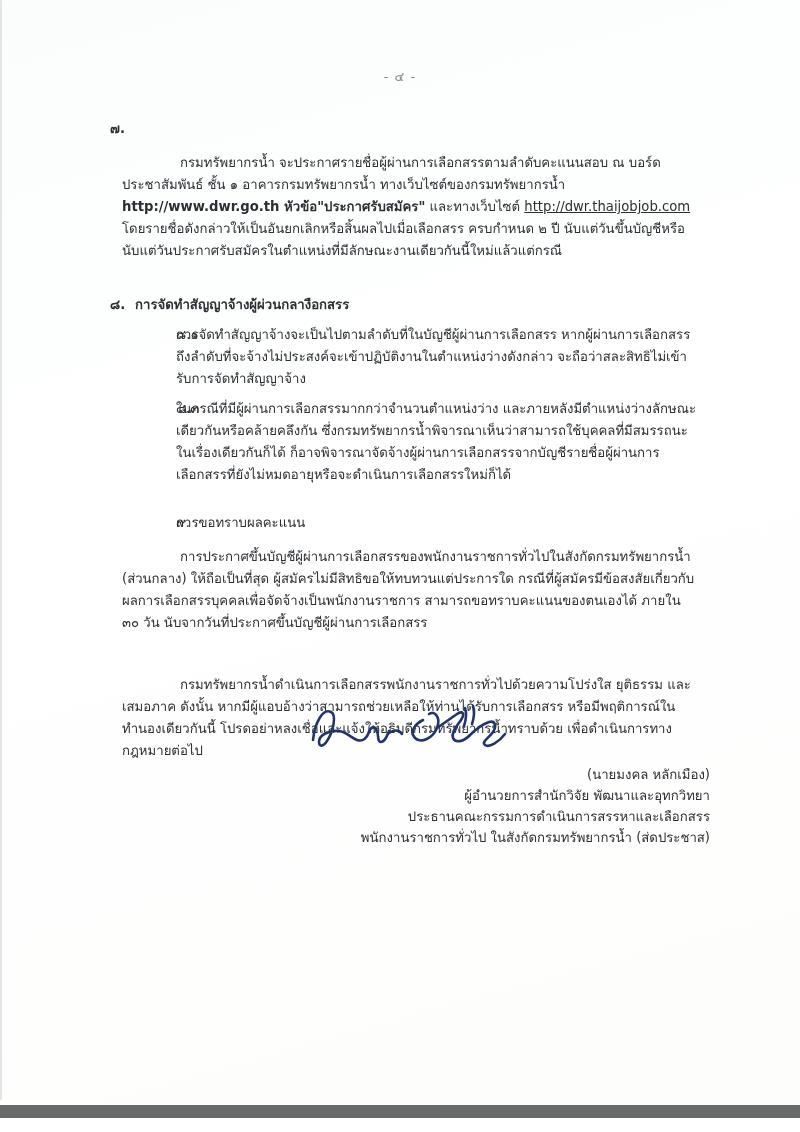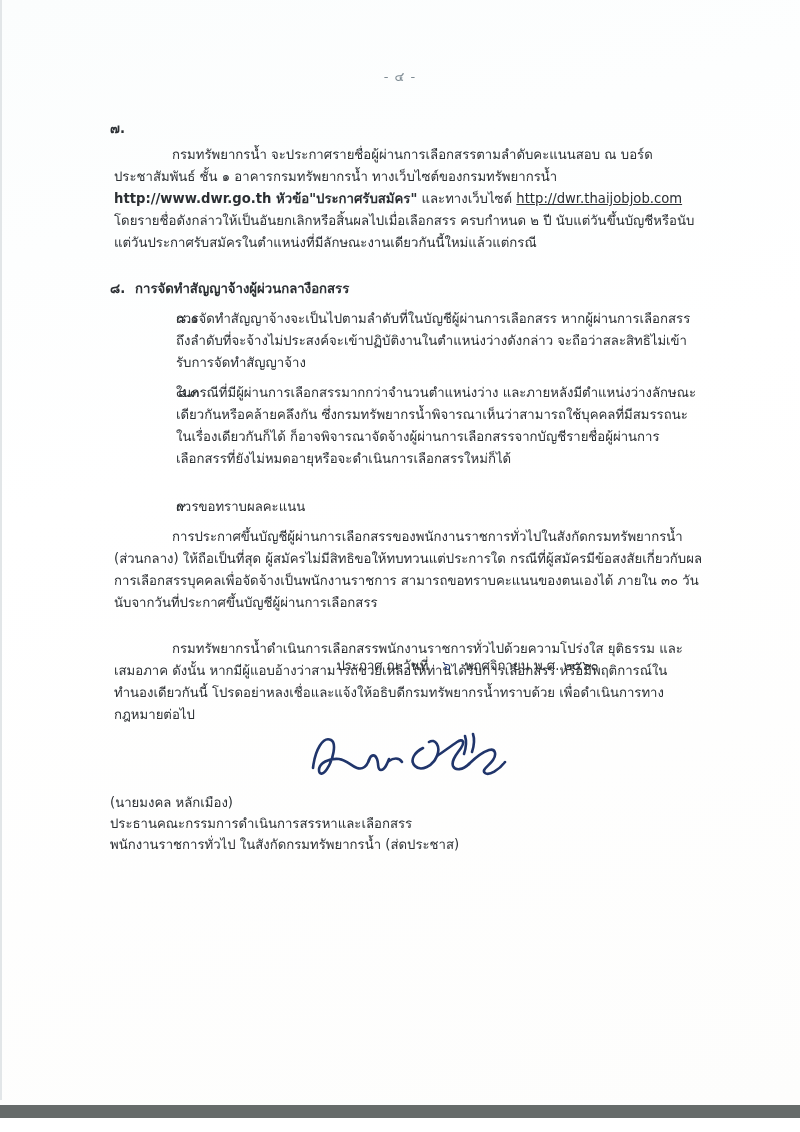--- a/index.html
+++ b/index.html
@@ -81,21 +81,21 @@
     margin-top: 10px;
     margin-bottom: 0px;
     display: flex;
     gap: 9px;
   }
   .heading .num {
     min-width: 16px;
     text-align: left;
   }
   .para {
-    margin: 4px;
+    margin: 12px;
     text-align: left;
   }
   .para.indent {
     text-indent: 58px;
   }
   .sub {
     display: flex;
     gap: 0;
     margin: 8px;
   }
@@ -130,24 +130,24 @@
     box-sizing: border-box;
   }
   .date-line .thai-day {
     display: inline-block;
     padding: 0 14px;
     color: #20356b;
   }
 
   .signature-area {
     position: absolute;
-    top: 728px;
+    top: 700px;
     left: 110px;
     width: 600px;
-    text-align: left;
+    text-align: right;
   }
   .signature-mark {
     height: 62px;
     position: relative;
   }
   .signature-mark svg {
     position: absolute;
     left: 50%;
     transform: translateX(-50%);
     top: 0;
@@ -204,40 +204,38 @@
         <span class="sub-num">๙.</span>
         <span class="sub-text">การขอทราบผลคะแนน</span>
       </div>
       <p class="para indent">การประกาศขึ้นบัญชีผู้ผ่านการเลือกสรรของพนักงานราชการทั่วไปในสังกัดกรมทรัพยากรน้ำ (ส่วนกลาง) ให้ถือเป็นที่สุด ผู้สมัครไม่มีสิทธิขอให้ทบทวนแต่ประการใด กรณีที่ผู้สมัครมีข้อสงสัยเกี่ยวกับผลการเลือกสรรบุคคลเพื่อจัดจ้างเป็นพนักงานราชการ สามารถขอทราบคะแนนของตนเองได้ ภายใน ๓๐ วัน นับจากวันที่ประกาศขึ้นบัญชีผู้ผ่านการเลือกสรร</p>
 
       <div class="spacer-md"></div>
 
       <p class="para indent">กรมทรัพยากรน้ำดำเนินการเลือกสรรพนักงานราชการทั่วไปด้วยความโปร่งใส ยุติธรรม และเสมอภาค ดังนั้น หากมีผู้แอบอ้างว่าสามารถช่วยเหลือให้ท่านได้รับการเลือกสรร หรือมีพฤติการณ์ในทำนองเดียวกันนี้ โปรดอย่าหลงเชื่อและแจ้งให้อธิบดีกรมทรัพยากรน้ำทราบด้วย เพื่อดำเนินการทางกฎหมายต่อไป</p>
     </div>
 
-    <div class="date-line">
-      <span>ประกาศ  ณ  วันที่</span><span class="thai-day">๖</span><span>พฤศจิกายน พ.ศ. ๒๕๖๐</span>
-    </div>
 
     <div class="signature-area">
       <div class="signature-mark">
         <svg width="210" height="58" viewBox="0 0 210 58" fill="none" xmlns="http://www.w3.org/2000/svg" aria-hidden="true">
           <g stroke="#20356b" stroke-width="2.6" stroke-linecap="round" stroke-linejoin="round" fill="none">
             <path d="M8 40 C10 22, 18 8, 26 12 C32 15, 28 32, 22 41 C18 47, 14 47, 14 42 C14 35, 24 30, 34 31 C42 32, 46 38, 52 40 C58 42, 62 38, 64 32"></path>
             <path d="M64 32 C66 26, 70 26, 72 31 C74 36, 72 42, 76 42 C80 42, 82 36, 84 31"></path>
             <path d="M84 33 C88 30, 94 29, 97 34"></path>
             <path d="M118 20 C110 24, 104 32, 110 38 C116 44, 128 38, 132 28 C136 18, 130 10, 124 14"></path>
             <path d="M132 28 C138 24, 146 18, 152 14 C158 10, 160 14, 156 20 C152 26, 146 32, 148 38 C150 43, 158 42, 164 36"></path>
             <path d="M160 8 C162 14, 161 20, 159 26"></path>
             <path d="M168 6 C170 12, 169 18, 167 24"></path>
             <path d="M164 36 C170 30, 178 24, 184 22 C190 20, 192 26, 188 32 C184 38, 176 42, 180 45 C184 48, 194 42, 200 34"></path>
           </g>
         </svg>
       </div>
       <div class="sig-name">(นายมงคล  หลักเมือง)</div>
+      <div class="sig-line">ผู้อำนวยการสำนักวิจัย พัฒนาและอุทกวิทยา</div>
       <div class="sig-line">ประธานคณะกรรมการดำเนินการสรรหาและเลือกสรร</div>
       <div class="sig-line">พนักงานราชการทั่วไป ในสังกัดกรมทรัพยากรน้ำ (ส่ดประชาส)</div>
     </div>
 
   </div>
 
   <div class="scan-shadow-bottom"></div>
   <div class="scan-shadow-under"></div>
 </div>
 

